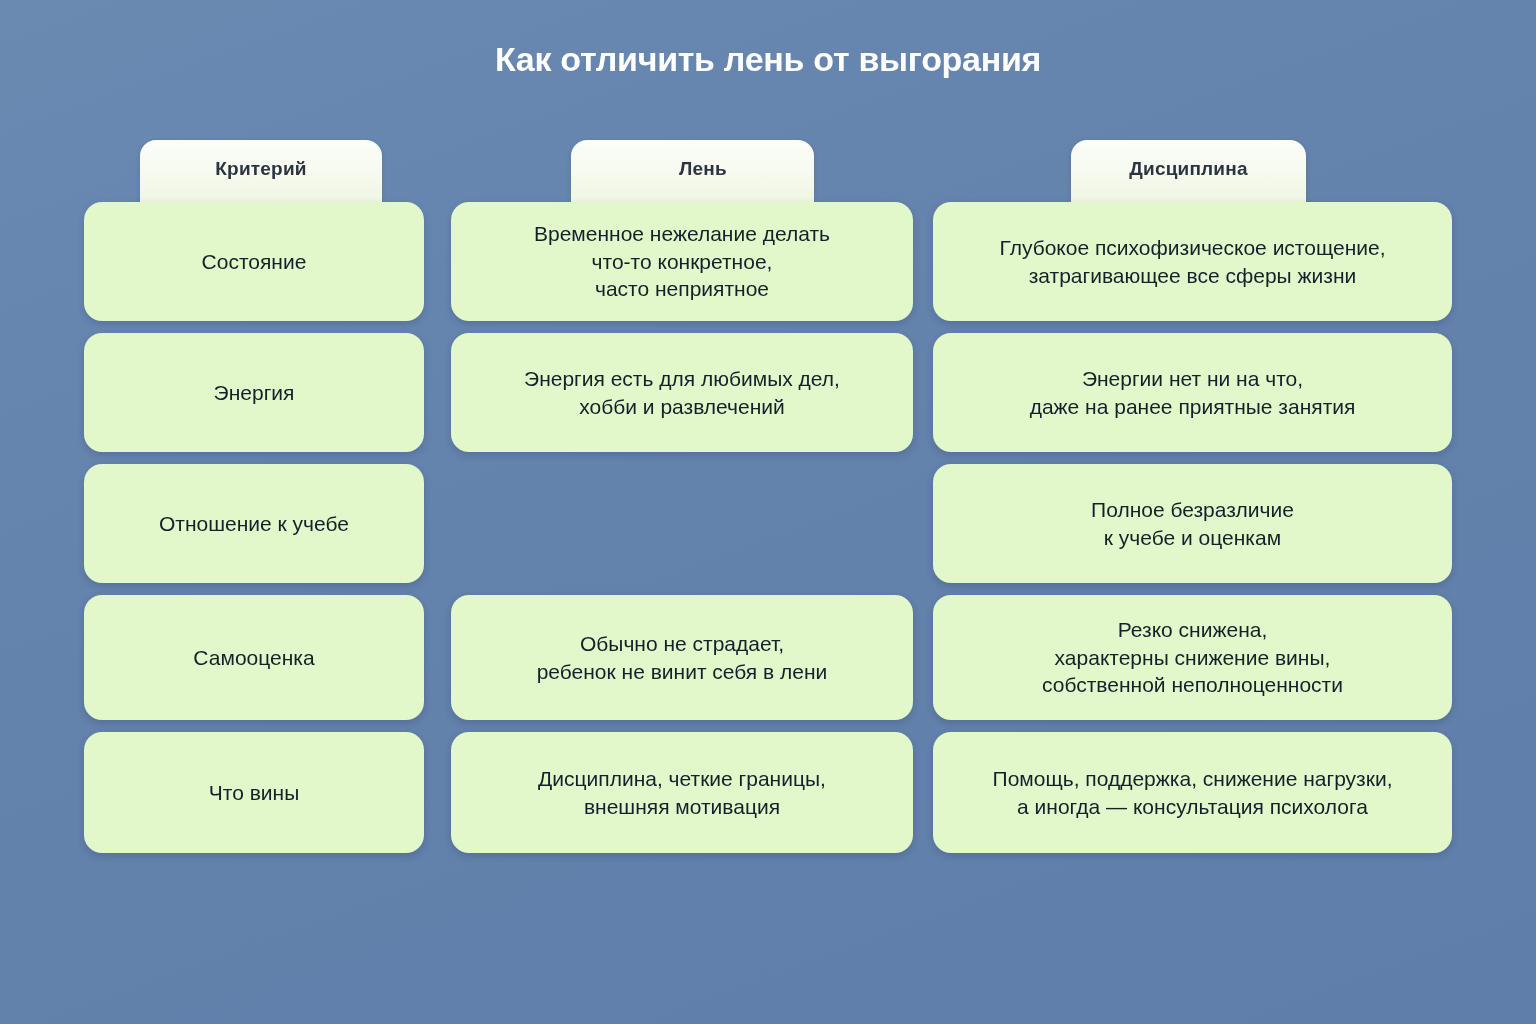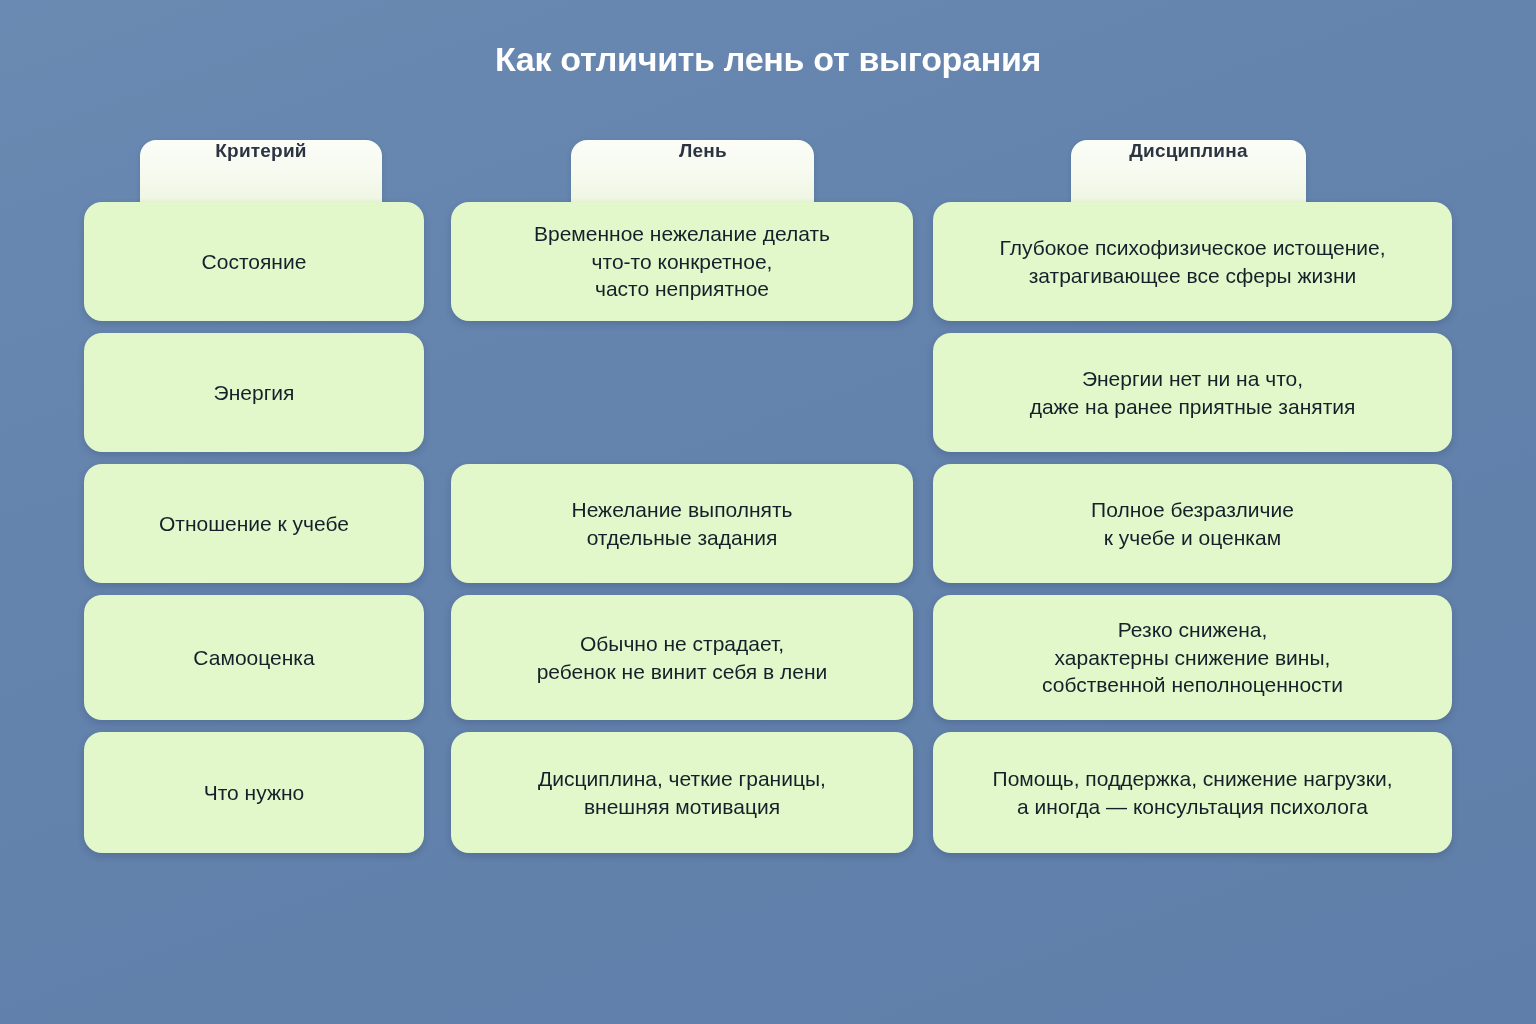--- a/index.html
+++ b/index.html
@@ -42,21 +42,21 @@
     height: 62px;
   }
   .tab {
     position: absolute;
     top: 0;
     height: 62px;
     background: linear-gradient(180deg, #fbfdf7 0%, #f6faef 55%, #eef6e2 100%);
     border-radius: 16px 16px 0 0;
     box-shadow: 0 2px 5px rgba(35,55,85,0.18);
     display: flex;
-    align-items: flex-start;
+    align-items: center;
     justify-content: center;
     box-sizing: border-box;
   }
   .tab-label {
     color: #2b3440;
     font-size: 19px;
     font-weight: bold;
     letter-spacing: 0.2px;
     padding-bottom: 4px;
   }
@@ -131,33 +131,33 @@
       <div class="cell c3">
         <span class="txt">Глубокое психофизическое истощение,
 затрагивающее все сферы жизни</span>
       </div>
     </div>
 
     <div class="row r2">
       <div class="cell c1">
         <span class="txt">Энергия</span>
       </div>
+      <div class="cell c2">
+        <span class="txt">Энергия есть для любимых дел,
+хобби и развлечений</span>
+      </div>
       <div class="cell c3">
         <span class="txt">Энергии нет ни на что,
 даже на ранее приятные занятия</span>
       </div>
     </div>
 
     <div class="row r3">
       <div class="cell c1">
         <span class="txt">Отношение к учебе</span>
-      </div>
-      <div class="cell c2">
-        <span class="txt">Нежелание выполнять
-отдельные задания</span>
       </div>
       <div class="cell c3">
         <span class="txt">Полное безразличие
 к учебе и оценкам</span>
       </div>
     </div>
 
     <div class="row r4">
       <div class="cell c2">
         <span class="txt">Обычно не страдает,
@@ -169,21 +169,21 @@
       <div class="cell c3">
         <span class="txt">Резко снижена,
 характерны снижение вины,
 собственной неполноценности</span>
       </div>
     </div>
 
 
     <div class="row r6">
       <div class="cell c1">
-        <span class="txt">Что нужно</span>
+        <span class="txt">Что вины</span>
       </div>
       <div class="cell c2">
         <span class="txt">Дисциплина, четкие границы,
 внешняя мотивация</span>
       </div>
       <div class="cell c3">
         <span class="txt">Помощь, поддержка, снижение нагрузки,
 а иногда — консультация психолога</span>
       </div>
     </div>

